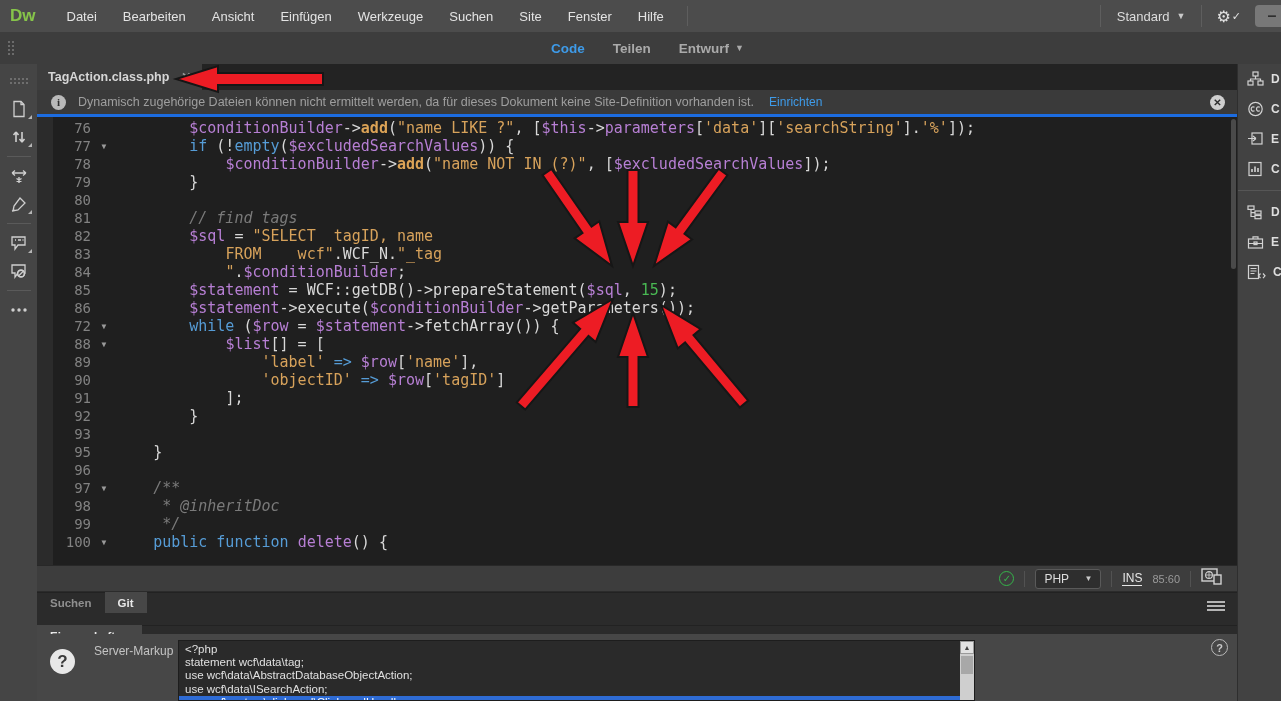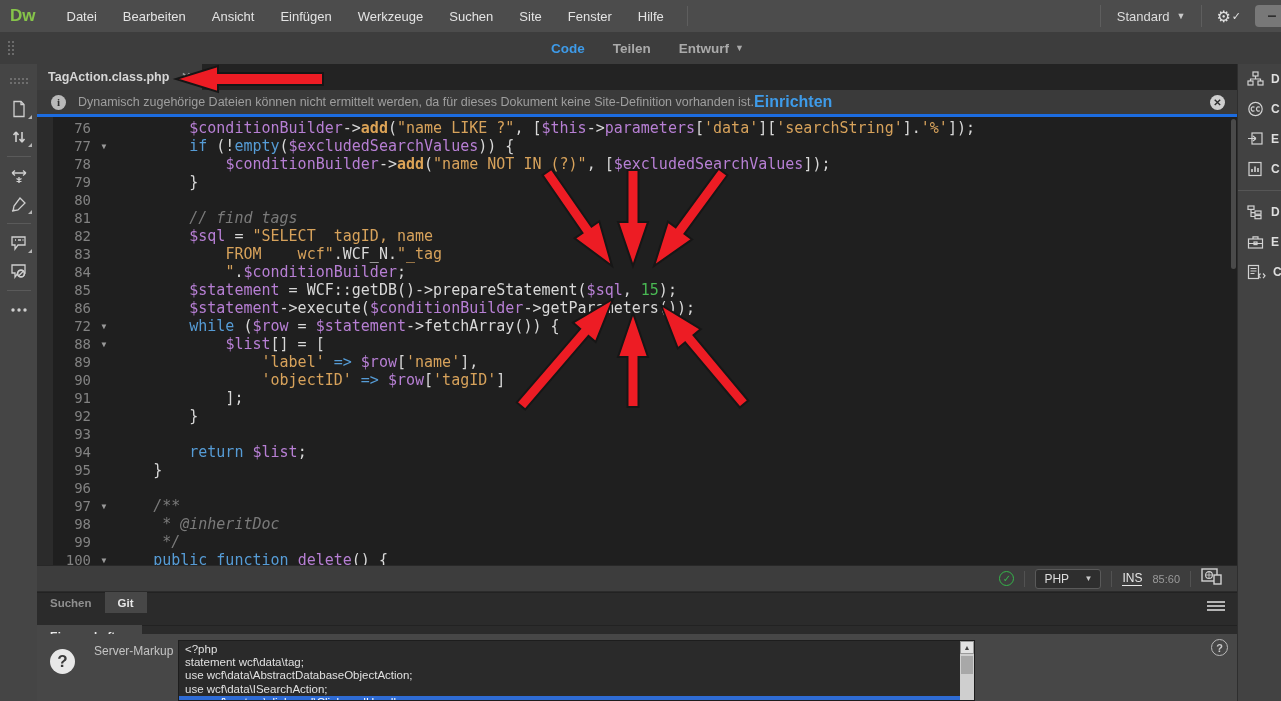--- a/index.html
+++ b/index.html
@@ -50,21 +50,21 @@
   .doc-tab { background:#3d3d3d; height:26px; display:flex; align-items:center; padding:0 11px; }
   .doc-tab .title { color:#d6d6d6; font-weight:bold; font-size:12.5px; }
   .doc-tab .close { color:#9b9b9b; font-size:12px; margin-left:12px; font-weight:bold; }
 
   .infobar { position:absolute; left:0; top:26px; width:1200px; height:24px; background:#3a3a3a;
     display:flex; align-items:center; }
   .info-icon { width:15px; height:15px; border-radius:50%; background:#b9b9b9; color:#2e2e2e;
     font-family:"Liberation Serif", serif; font-weight:bold; font-size:11px; text-align:center; line-height:15px;
     margin:0 12px 0 14px; flex:0 0 auto; }
   .info-text { color:#9f9f9f; font-size:12.5px; white-space:nowrap;text-align:right; }
-  .info-link { color:#3E9BE9; font-size:16px; margin-left:0;font-weight:bold; }
+  .info-link { color:#3E9BE9; font-size:12px; margin-left:15px; }
   .info-close { margin-left:auto; margin-right:12px; width:15px; height:15px; border-radius:50%;
     background:#cfcfcf; color:#2e2e2e; font-size:10px; font-weight:bold; text-align:center; line-height:15px; }
   .bluerule { position:absolute; left:0; top:50px; width:1200px; height:3px; background:#1c6ce0; }
 
   
   .editor { position:absolute; left:16px; top:53px; width:1200px; height:448px; background:#1f1f1f;
     font-family:"DejaVu Sans Mono", monospace; font-size:15px; overflow:hidden; padding-top:2px; }
   .cline { display:flex; height:18px; line-height:18px; white-space:pre; }
   .ln { width:38px; text-align:right; color:#828282; font-size:14px; flex:0 0 auto; }
   .fold { width:26px; text-align:center; color:#9a9a9a; font-size:8px; flex:0 0 auto; line-height:19px; }
@@ -259,21 +259,20 @@
         <div class="cline"><span class="ln">84</span><span class="fold"></span><span class="ctext">            <span class="tok-s">"</span><span class="tok-w">.</span><span class="tok-v">$conditionBuilder</span><span class="tok-w">;</span></span></div>
         <div class="cline"><span class="ln">85</span><span class="fold"></span><span class="ctext">        <span class="tok-v">$statement</span><span class="tok-w"> = WCF::getDB()-&gt;prepareStatement(</span><span class="tok-v">$sql</span><span class="tok-w">, </span><span class="tok-n">15</span><span class="tok-w">);</span></span></div>
         <div class="cline"><span class="ln">86</span><span class="fold"></span><span class="ctext">        <span class="tok-v">$statement</span><span class="tok-w">-&gt;execute(</span><span class="tok-v">$conditionBuilder</span><span class="tok-w">-&gt;getParameters());</span></span></div>
         <div class="cline"><span class="ln">72</span><span class="fold">▼</span><span class="ctext">        <span class="tok-k">while</span><span class="tok-w"> (</span><span class="tok-v">$row</span><span class="tok-w"> = </span><span class="tok-v">$statement</span><span class="tok-w">-&gt;fetchArray()) {</span></span></div>
         <div class="cline"><span class="ln">88</span><span class="fold">▼</span><span class="ctext">            <span class="tok-v">$list</span><span class="tok-w">[] = [</span></span></div>
         <div class="cline"><span class="ln">89</span><span class="fold"></span><span class="ctext">                <span class="tok-s">'label'</span><span class="tok-w"> </span><span class="tok-o">=&gt;</span><span class="tok-w"> </span><span class="tok-v">$row</span><span class="tok-w">[</span><span class="tok-s">'name'</span><span class="tok-w">],</span></span></div>
         <div class="cline"><span class="ln">90</span><span class="fold"></span><span class="ctext">                <span class="tok-s">'objectID'</span><span class="tok-w"> </span><span class="tok-o">=&gt;</span><span class="tok-w"> </span><span class="tok-v">$row</span><span class="tok-w">[</span><span class="tok-s">'tagID'</span><span class="tok-w">]</span></span></div>
         <div class="cline"><span class="ln">91</span><span class="fold"></span><span class="ctext">            <span class="tok-w">];</span></span></div>
         <div class="cline"><span class="ln">92</span><span class="fold"></span><span class="ctext">        <span class="tok-w">}</span></span></div>
         <div class="cline"><span class="ln">93</span><span class="fold"></span><span class="ctext"></span></div>
-        <div class="cline"><span class="ln">94</span><span class="fold"></span><span class="ctext">        <span class="tok-k">return</span><span class="tok-w"> </span><span class="tok-v">$list</span><span class="tok-w">;</span></span></div>
         <div class="cline"><span class="ln">95</span><span class="fold"></span><span class="ctext">    <span class="tok-w">}</span></span></div>
         <div class="cline"><span class="ln">96</span><span class="fold"></span><span class="ctext"></span></div>
         <div class="cline"><span class="ln">97</span><span class="fold">▼</span><span class="ctext">    <span class="tok-c">/**</span></span></div>
         <div class="cline"><span class="ln">98</span><span class="fold"></span><span class="ctext">    <span class="tok-c"> * @inheritDoc</span></span></div>
         <div class="cline"><span class="ln">99</span><span class="fold"></span><span class="ctext">    <span class="tok-c"> */</span></span></div>
         <div class="cline"><span class="ln">100</span><span class="fold">▼</span><span class="ctext">    <span class="tok-k">public function</span><span class="tok-w"> </span><span class="tok-v">delete</span><span class="tok-w">() {</span></span></div>
       </div>
     <div class="vscroll">
         <div class="vthumb"></div>
       </div>

